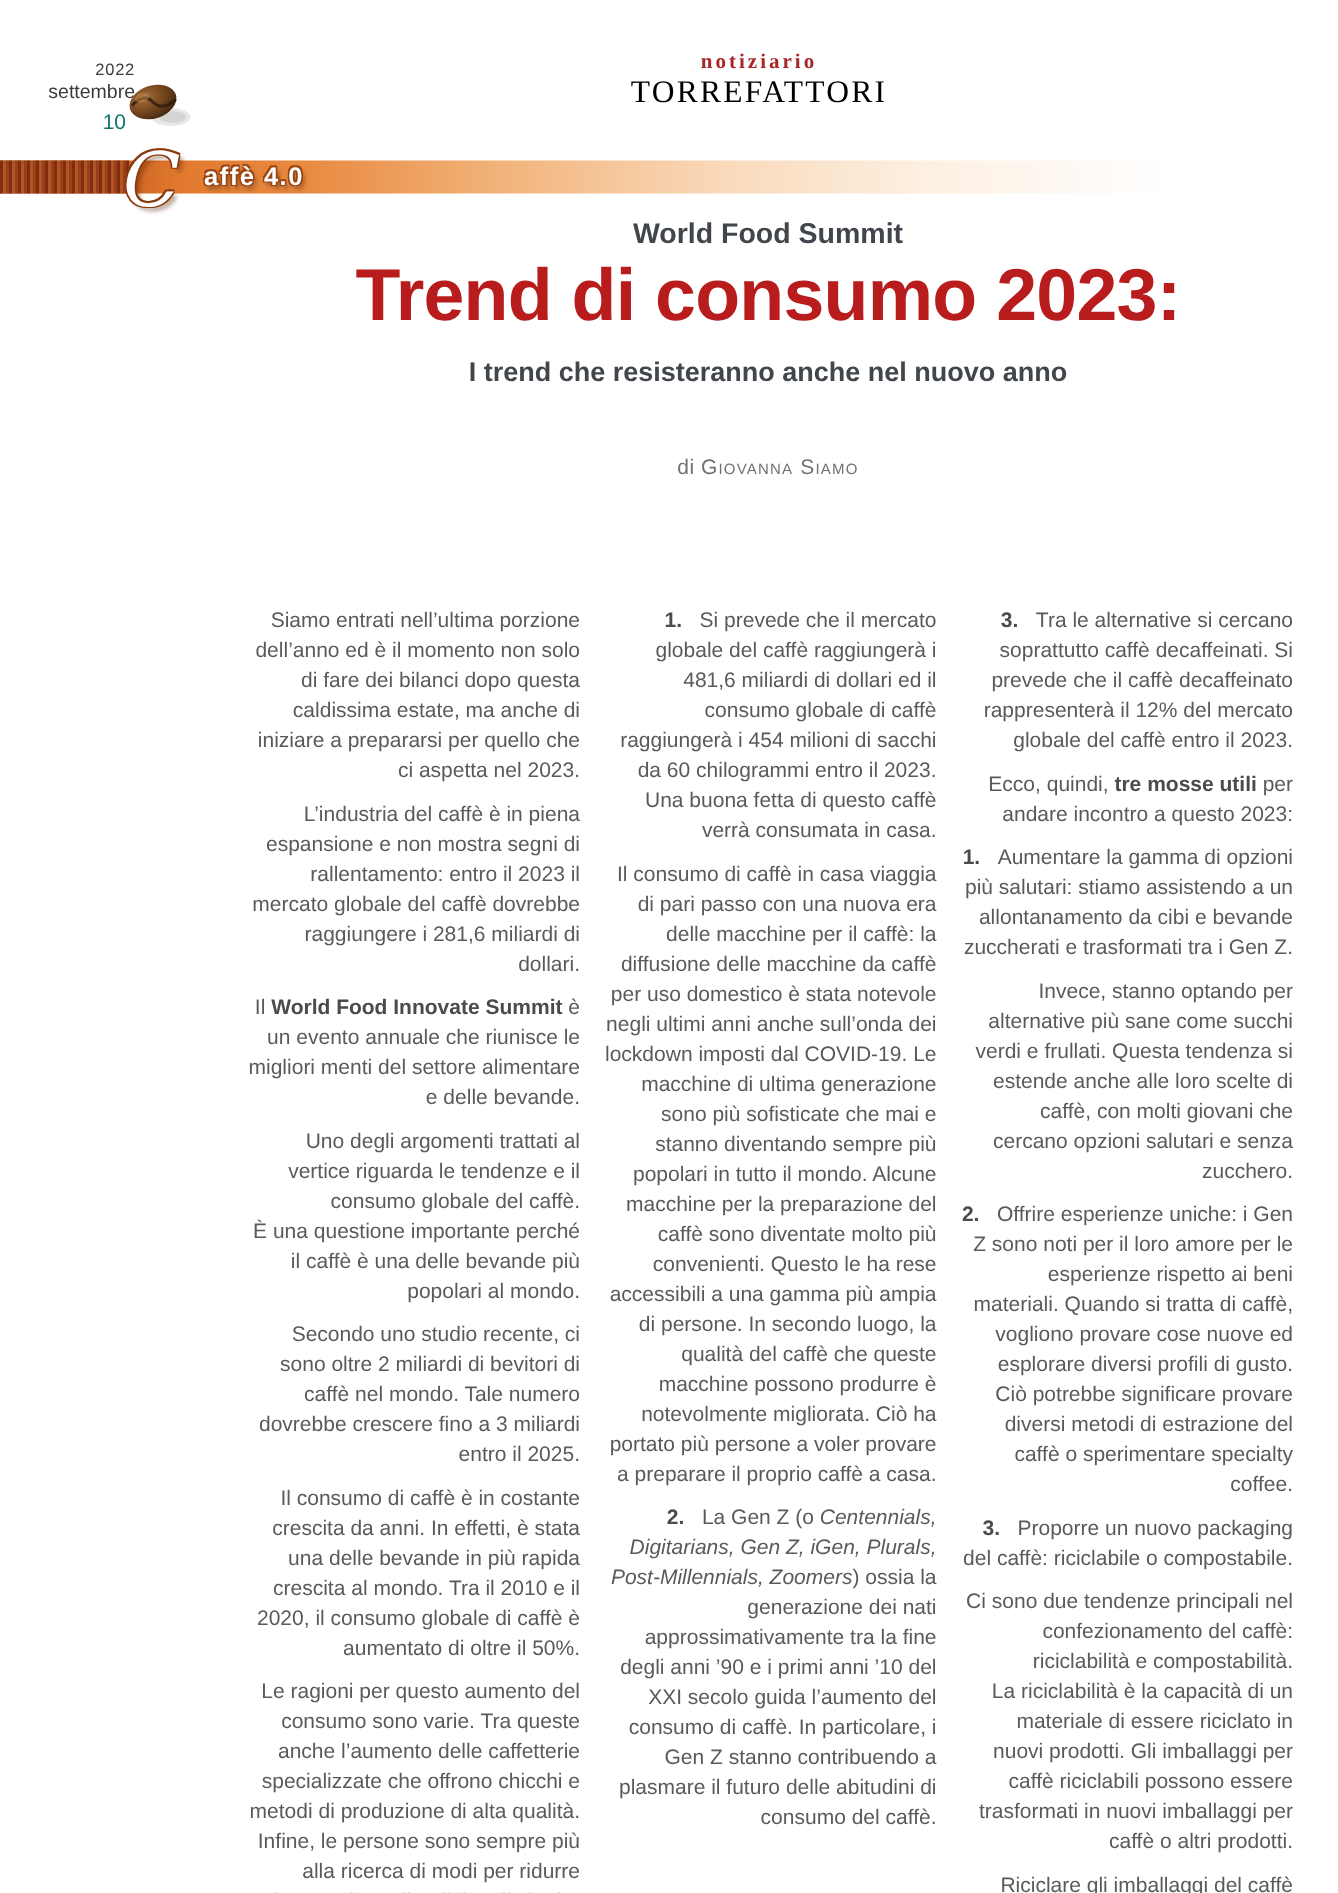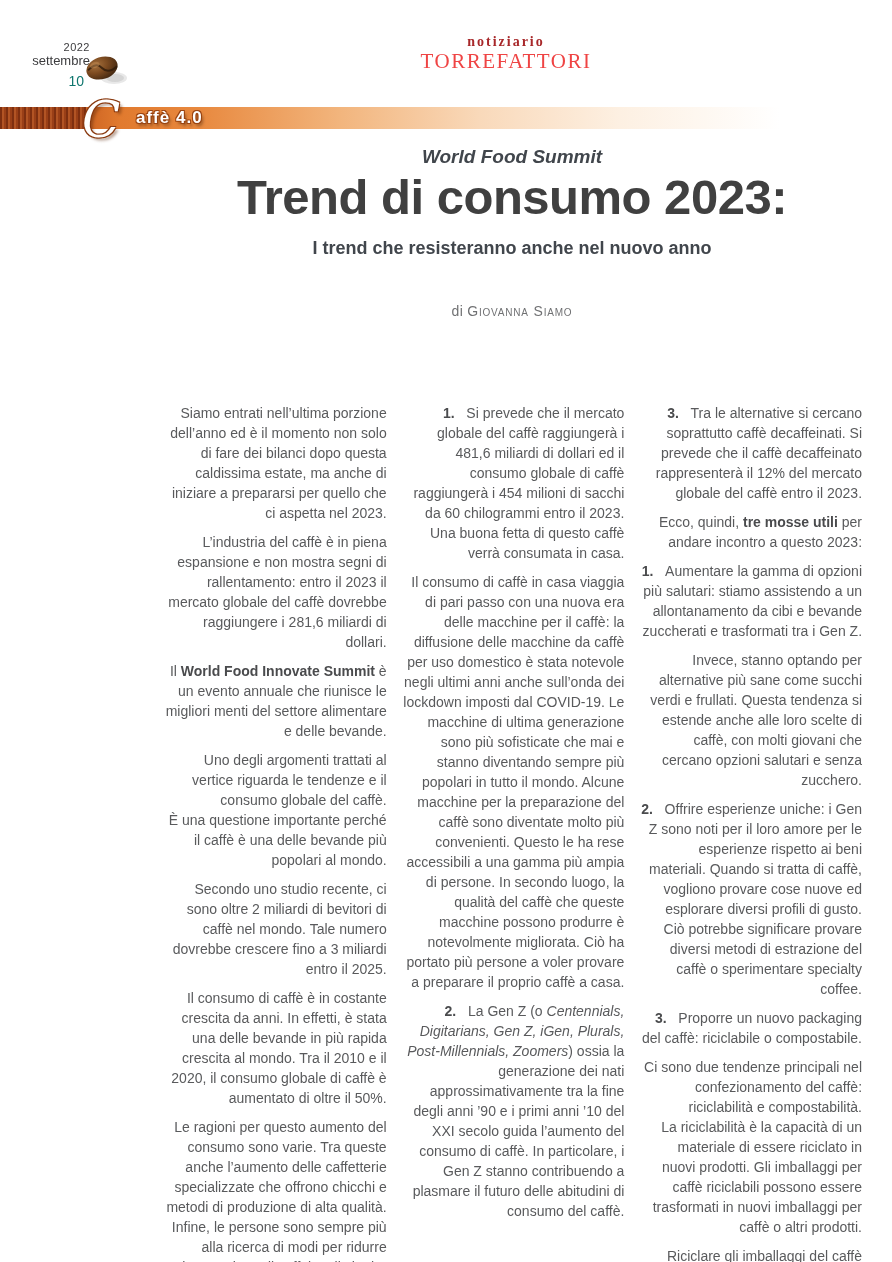--- a/index.html
+++ b/index.html
@@ -26,21 +26,21 @@
   
   .masthead{
     position:absolute;top:34px;left:376px;width:260px;
     text-align:center;font-family:"Liberation Serif", serif;
   }
   .masthead-top{
     font-size:14px;font-weight:700;letter-spacing:2px;
     color:#a8282a;line-height:1.1;
   }
   .masthead-bottom{
-    font-size:21px;letter-spacing:1.5px;color:#ef4444;
+    font-size:21px;letter-spacing:1.5px;color:#000000;
     line-height:1.1;margin-top:1px;
   }
   
   .banner{
     position:absolute;top:107px;left:0;width:892px;height:22px;
     background:linear-gradient(90deg,
       #b24d1c 0px, #cd6423 86px, #e17a2e 120px, #e8893f 200px,
       #f2b57d 340px, #f9d9ba 480px, #fdf0e2 620px, #ffffff 780px);
   }
   .banner-stripes{
@@ -61,23 +61,23 @@
     font-size:17px;font-weight:700;letter-spacing:1px;color:#fff;
     text-shadow:-1px -1px 0 #9a4412,1px -1px 0 #9a4412,
                 -1px 1px 0 #9a4412,1px 1px 0 #9a4412,
                  2px 3px 3px rgba(60,30,10,.5);
   }
   
   .article-head{
     position:absolute;top:146px;left:132px;width:760px;
     text-align:center;
   }
-  .kicker{font-size:19px;font-weight:600;color:#41464c;line-height:1.15;font-style:italic;}
+  .kicker{font-size:19px;font-weight:600;color:#41464c;line-height:1.15;}
   .title{
-    font-size:49px;font-weight:700;color:#404040;
+    font-size:49px;font-weight:700;color:#b91c1c;
     line-height:1.04;letter-spacing:-0.5px;margin-top:4px;
   }
   .subtitle{font-size:18px;font-weight:700;color:#41464c;margin-top:15px;}
   .byline{
     margin-top:44px;font-size:14px;color:#707173;letter-spacing:.3px;
   }
   .byline .smallcaps{font-variant:small-caps;letter-spacing:.8px;}
   
   .columns{
     position:absolute;top:403px;left:165px;width:697px;

